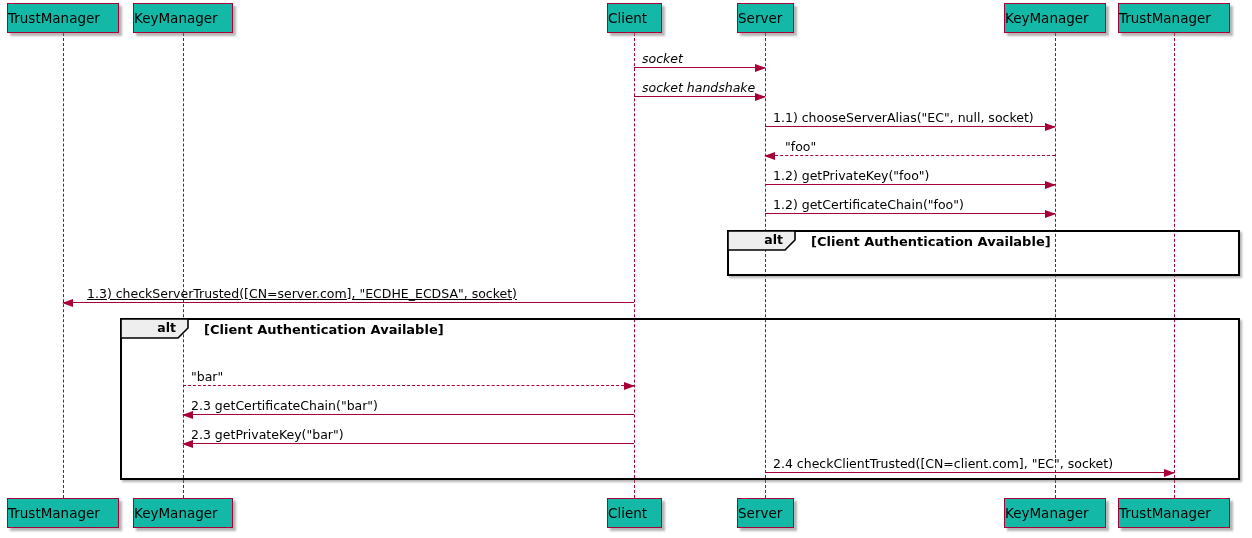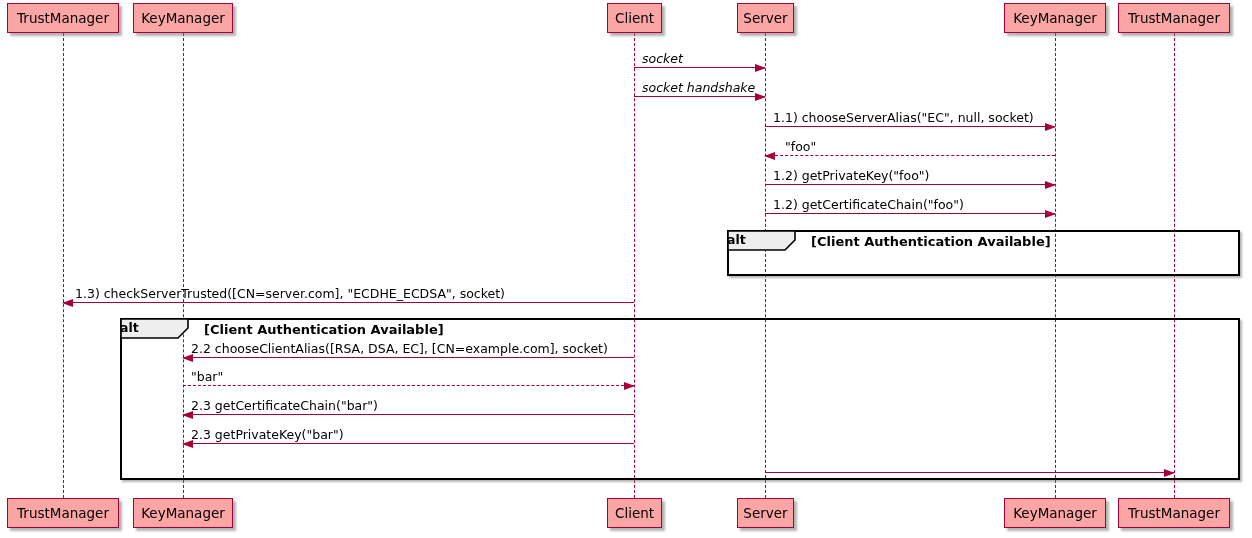--- a/index.html
+++ b/index.html
@@ -7,33 +7,33 @@
     position:relative; width:1252px; height:538px; background:#ffffff;
     font-family:"DejaVu Sans", "Liberation Sans", sans-serif; color:#000;
     overflow:hidden;
   }
   .lifeline {
     position:absolute; width:0; top:33px; height:465px;
     border-left:1px dashed #A80036; z-index:1;
   }
   .participant {
     position:absolute; height:30px; box-sizing:border-box; z-index:4;
-    background:#fca5a5; border:1.7px solid #A80036;
+    background:#14b8a6; border:1.7px solid #A80036;
     box-shadow:3px 3px 2px rgba(120,120,120,0.55);
-    display:flex; align-items:center; justify-content:center;
+    display:flex; align-items:center; justify-content:flex-start;
     font-size:13.5px; white-space:nowrap;
   }
   .frame {
     position:absolute; box-sizing:border-box; z-index:2;
     border:2px solid #000; background:transparent;
     box-shadow:2px 2px 2px rgba(120,120,120,0.55);
   }
   .frame-tab { position:absolute; top:-2px; left:-2px; width:70px; height:21px; }
   .frame-tab .kw {
-    position:absolute; left:0; top:0; width:56px; text-align:left;
+    position:absolute; left:0; top:0; width:56px; text-align:right;
     font-weight:bold; font-size:12.5px; line-height:19px;
   }
   .frame-cond {
     position:absolute; left:82px; top:2px; font-weight:bold; font-size:13px;
     white-space:nowrap; background:transparent;
   }
   .message { position:absolute; height:20px; z-index:3; }
   .msg-label {
     position:absolute; left:0; bottom:2px; padding-left:8px;
     font-size:12.5px; line-height:15px; white-space:nowrap;
@@ -117,32 +117,26 @@
 
   <div class="message" style="left:765px; top:194px; width:290px;">
     <div class="msg-label">1.2) getCertificateChain("foo")</div>
     <div class="msg-line">
         <i class="head right"></i>
       </div>
   </div>
 
 
   <div class="message" style="left:63px; top:283px; width:571px;">
-    <div class="msg-label" style="padding-left:12px;">1.3) checkServerTrusted([CN=server.com], "ECDHE_ECDSA", socket)</div>
-    <div class="msg-line">
-        <i class="head left"></i>
-      </div>
-  </div>
-
-  <div class="message" style="left:183px; top:338px; width:451px;">
-    <div class="msg-label">2.2 chooseClientAlias([RSA, DSA, EC], [CN=example.com], socket)</div>
-    <div class="msg-line">
-        <i class="head left"></i>
-      </div>
-  </div>
+    <div class="msg-label" style="padding-left:24px;text-decoration:underline;">1.3) checkServerTrusted([CN=server.com], "ECDHE_ECDSA", socket)</div>
+    <div class="msg-line">
+        <i class="head left"></i>
+      </div>
+  </div>
+
 
   <div class="message" style="left:183px; top:366px; width:451px;">
     <div class="msg-label">"bar"</div>
     <div class="msg-line dashed">
         <i class="head right"></i>
       </div>
   </div>
 
   <div class="message" style="left:183px; top:395px; width:451px;">
     <div class="msg-label">2.3 getCertificateChain("bar")</div>
@@ -152,20 +146,21 @@
   </div>
 
   <div class="message" style="left:183px; top:424px; width:451px;">
     <div class="msg-label">2.3 getPrivateKey("bar")</div>
     <div class="msg-line">
         <i class="head left"></i>
       </div>
   </div>
 
   <div class="message" style="left:765px; top:453px; width:409px;">
+    <div class="msg-label">2.4 checkClientTrusted([CN=client.com], "EC", socket)</div>
     <div class="msg-line">
         <i class="head right"></i>
       </div>
   </div>
 
   <div class="participant" style="left:7px;    top:3px; width:112px;">
       <span>TrustManager</span>
     </div>
   <div class="participant" style="left:133px;  top:3px; width:100px;">
       <span>KeyManager</span>

